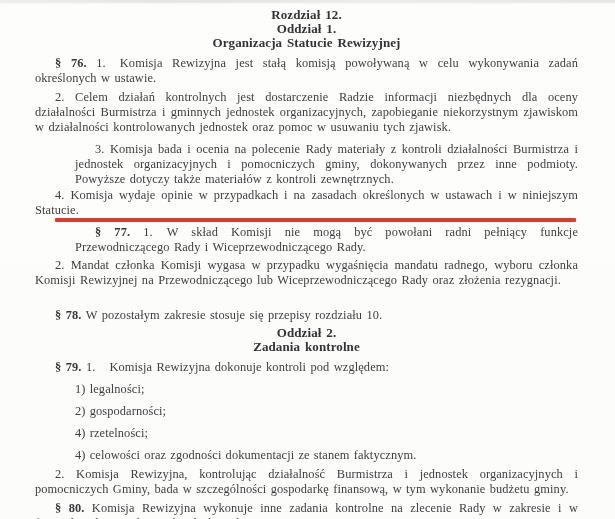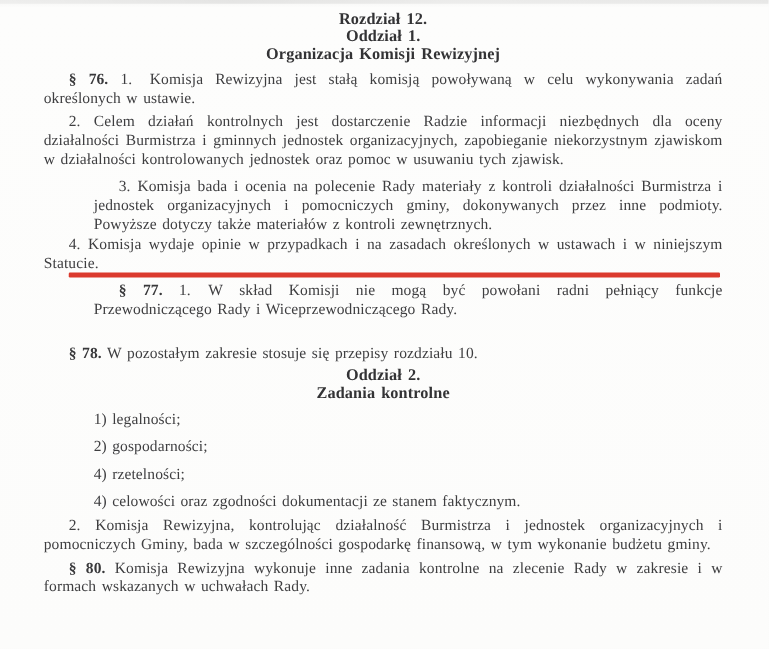--- a/index.html
+++ b/index.html
@@ -64,38 +64,40 @@
 </style>
 </head>
 <body>
 
 <div class="page">
   <div class="scan-edge-top"></div>
   <div class="content">
 
     <div class="heading">Rozdział 12.</div>
     <div class="heading">Oddział 1.</div>
-    <div class="heading">Organizacja Komisji Rewizyjnej</div>
+    <div class="heading">Organizacja Statucie Rewizyjnej</div>
 
     <div class="para m6"><span class="pfx">§ 76.</span> <span>1.</span><span class="numgap"></span><span>Komisja Rewizyjna jest stałą komisją powoływaną w celu wykonywania zadań określonych w ustawie.</span></div>
 
     <div class="para m4"><span>2. Celem działań kontrolnych jest dostarczenie Radzie informacji niezbędnych dla oceny działalności Burmistrza i gminnych jednostek organizacyjnych, zapobieganie niekorzystnym zjawiskom w działalności kontrolowanych jednostek oraz pomoc w usuwaniu tych zjawisk.</span></div>
 
     <div class="para m7"><span>3. Komisja bada i ocenia na polecenie Rady materiały z kontroli działalności Burmistrza i jednostek organizacyjnych i pomocniczych gminy, dokonywanych przez inne podmioty. Powyższe dotyczy także materiałów z kontroli zewnętrznych.</span></div>
 
     <div class="para m1"><span>4. Komisja wydaje opinie w przypadkach i na zasadach określonych w ustawach i w niniejszym Statucie.</span><span class="red-underline" title="4. Komisja wydaje opinie w przypadkach i na zasadach określonych w ustawach i w niniejszym Statucie." style="background: rgb(216, 41, 28);"></span></div>
 
     <div class="para m7"><span class="pfx">§ 77.</span> <span>1.</span><span class="numgap"></span><span>W skład Komisji nie mogą być powołani radni pełniący funkcje Przewodniczącego Rady i Wiceprzewodniczącego Rady.</span></div>
 
+    <div class="para m3"><span>2. Mandat członka Komisji wygasa w przypadku wygaśnięcia mandatu radnego, wyboru członka Komisji Rewizyjnej na Przewodniczącego lub Wiceprzewodniczącego Rady oraz złożenia rezygnacji.</span></div>
 
     <div class="para m5"><span class="pfx">§ 78.</span> <span>W pozostałym zakresie stosuje się przepisy rozdziału 10.</span></div>
 
     <div class="heading m3">Oddział 2.</div>
     <div class="heading">Zadania kontrolne</div>
 
+    <div class="para m6"><span class="pfx">§ 79.</span> <span>1.</span><span class="numgap"></span><span>Komisja Rewizyjna dokonuje kontroli pod względem:</span></div>
 
     <div class="para list-item m7">1) legalności;</div>
     <div class="para list-item m7">2) gospodarności;</div>
     <div class="para list-item m7">4) rzetelności;</div>
     <div class="para list-item m7">4) celowości oraz zgodności dokumentacji ze stanem faktycznym.</div>
 
     <div class="para m4"><span>2. Komisja Rewizyjna, kontrolując działalność Burmistrza i jednostek organizacyjnych i pomocniczych Gminy, bada w szczególności gospodarkę finansową, w tym wykonanie budżetu gminy.</span></div>
 
     <div class="para m4"><span class="pfx">§ 80.</span> <span>Komisja Rewizyjna wykonuje inne zadania kontrolne na zlecenie Rady w zakresie i w formach wskazanych w uchwałach Rady.</span></div>
 

